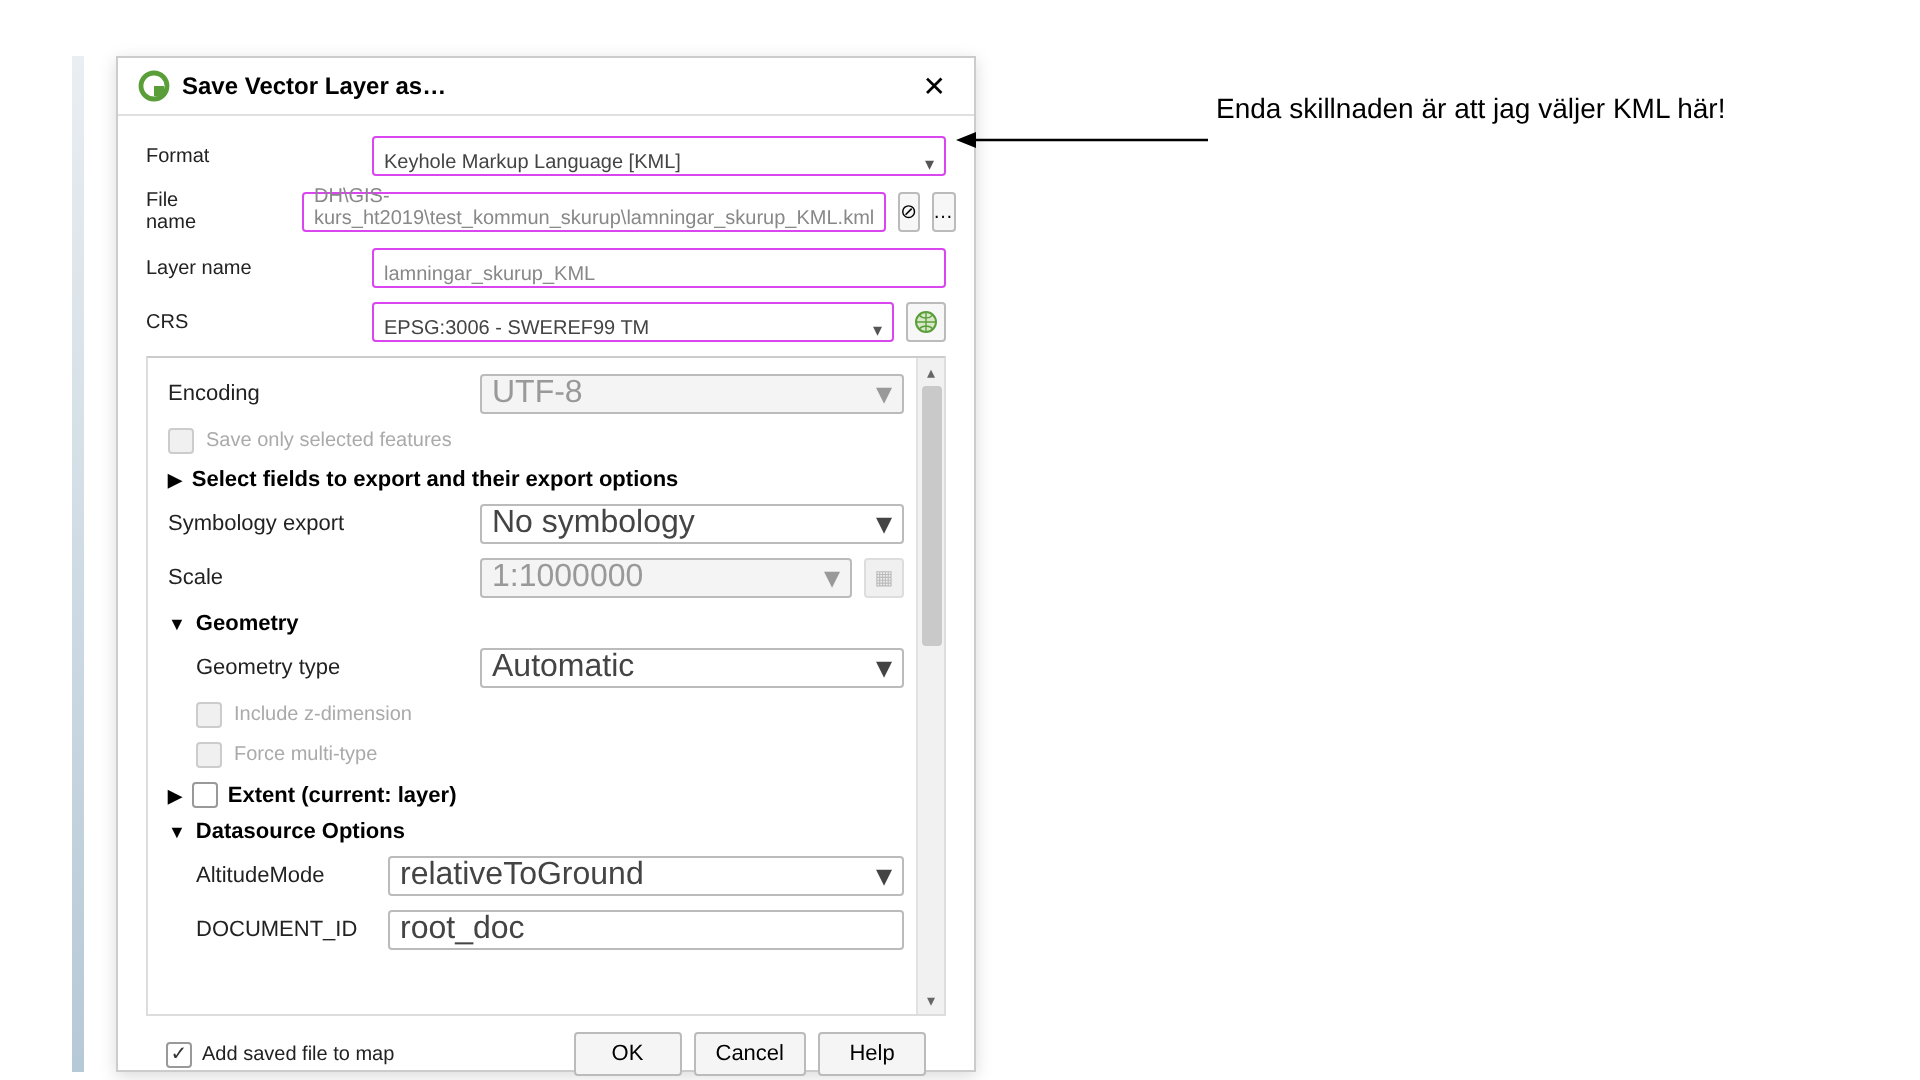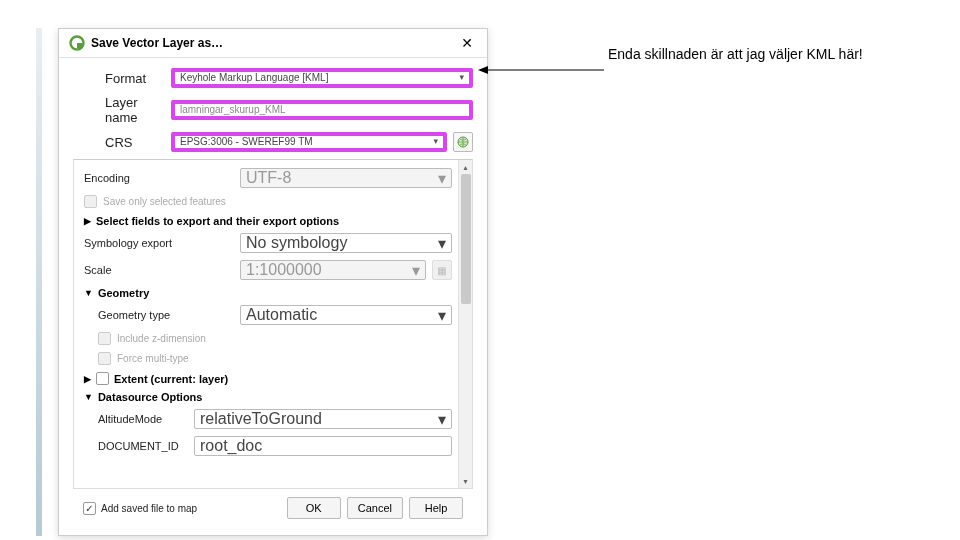--- a/index.html
+++ b/index.html
@@ -5,22 +5,22 @@
   * { box-sizing: border-box; margin: 0; padding: 0; }
   body { font-family: "Segoe UI", Tahoma, sans-serif; font-size: 11px; background: #fff; width: 960px; height: 540px; position: relative; }
   .dialog { position: absolute; left: 58px; top: 28px; width: 430px; height: 508px; background: #fff; border: 1px solid #ccc; box-shadow: 0 2px 8px rgba(0,0,0,0.15); }
   .titlebar { display: flex; align-items: center; justify-content: space-between; padding: 6px 10px; border-bottom: 1px solid #e0e0e0; }
   .titlebar-left { display: flex; align-items: center; gap: 6px; }
   .q-icon { width: 16px; height: 16px; }
   .titlebar-title { font-size: 12px; font-weight: 600; }
   .close-x { font-size: 14px; cursor: pointer; padding: 0 4px; }
   .content { padding: 10px 14px 8px 14px; }
   .row { display: flex; align-items: center; margin-bottom: 7px; gap: 6px; }
-  .label { width: 60px; font-size: 13px; color: #222; margin-left: 32px; }
-  .combo, .txt { flex: 1; height: 20px; background: #fff; border: 4px solid #d946ef; border-radius: 2px; padding: 0 5px; font-size: 10px; display: flex; align-items: flex-start; justify-content: space-between; color: #444; }
+  .label { width: 60px; font-size: 10px; color: #222; }
+  .combo, .txt { flex: 1; height: 20px; background: #fff; border: 1px solid #d946ef; border-radius: 2px; padding: 0 5px; font-size: 10px; display: flex; align-items: flex-end; justify-content: space-between; color: #444; margin-left: 47px; }
   .txt { color: #888; }
   .combo .arrow { font-size: 9px; color: #555; }
   .sqbtn { width: 20px; height: 20px; border: 1px solid #bbb; border-radius: 2px; background: #f7f7f7; display: flex; align-items: center; justify-content: center; font-size: 10px; cursor: pointer; }
   .globe-btn { width: 20px; height: 20px; border: 1px solid #bbb; border-radius: 2px; background: #f7f7f7; display:flex;align-items:center;justify-content:center; }
   .scroll-area { border: 1px solid #ddd; border-top: 1px solid #ccc; margin-top: 4px; height: 330px; overflow: hidden; position: relative; }
   .scroll-inner { padding: 8px 20px 8px 10px; }
   .sa-row { display: flex; align-items: center; margin-bottom: 7px; gap: 6px; }
   .sa-label { width: 150px; font-size: 11px; color: #222; }
   .sa-combo { flex: 1; height: 20px; border: 1px solid #bbb; border-radius: 2px; background: #fff; padding: 0 5px; font-size: 16px; display: flex; align-items: center; justify-content: space-between; color: #444; }
   .sa-combo.disabled { background: #f4f4f4; color: #999; }
@@ -60,20 +60,28 @@
 
   <div class="content">
     <div class="row">
       <span class="label">Format</span>
       <div class="combo">
         <span>Keyhole Markup Language [KML]</span>
         <span class="arrow">▾</span>
       </div>
     </div>
 
+    <div class="row">
+      <span class="label">File name</span>
+      <div class="txt">
+          <span>DH\GIS-kurs_ht2019\test_kommun_skurup\lamningar_skurup_KML.kml</span>
+        </div>
+      <div class="sqbtn">⊘</div>
+      <div class="sqbtn">…</div>
+    </div>
 
     <div class="row">
       <span class="label">Layer name</span>
       <div class="txt">
           <span>lamningar_skurup_KML</span>
         </div>
     </div>
 
     <div class="row">
       <span class="label">CRS</span>

